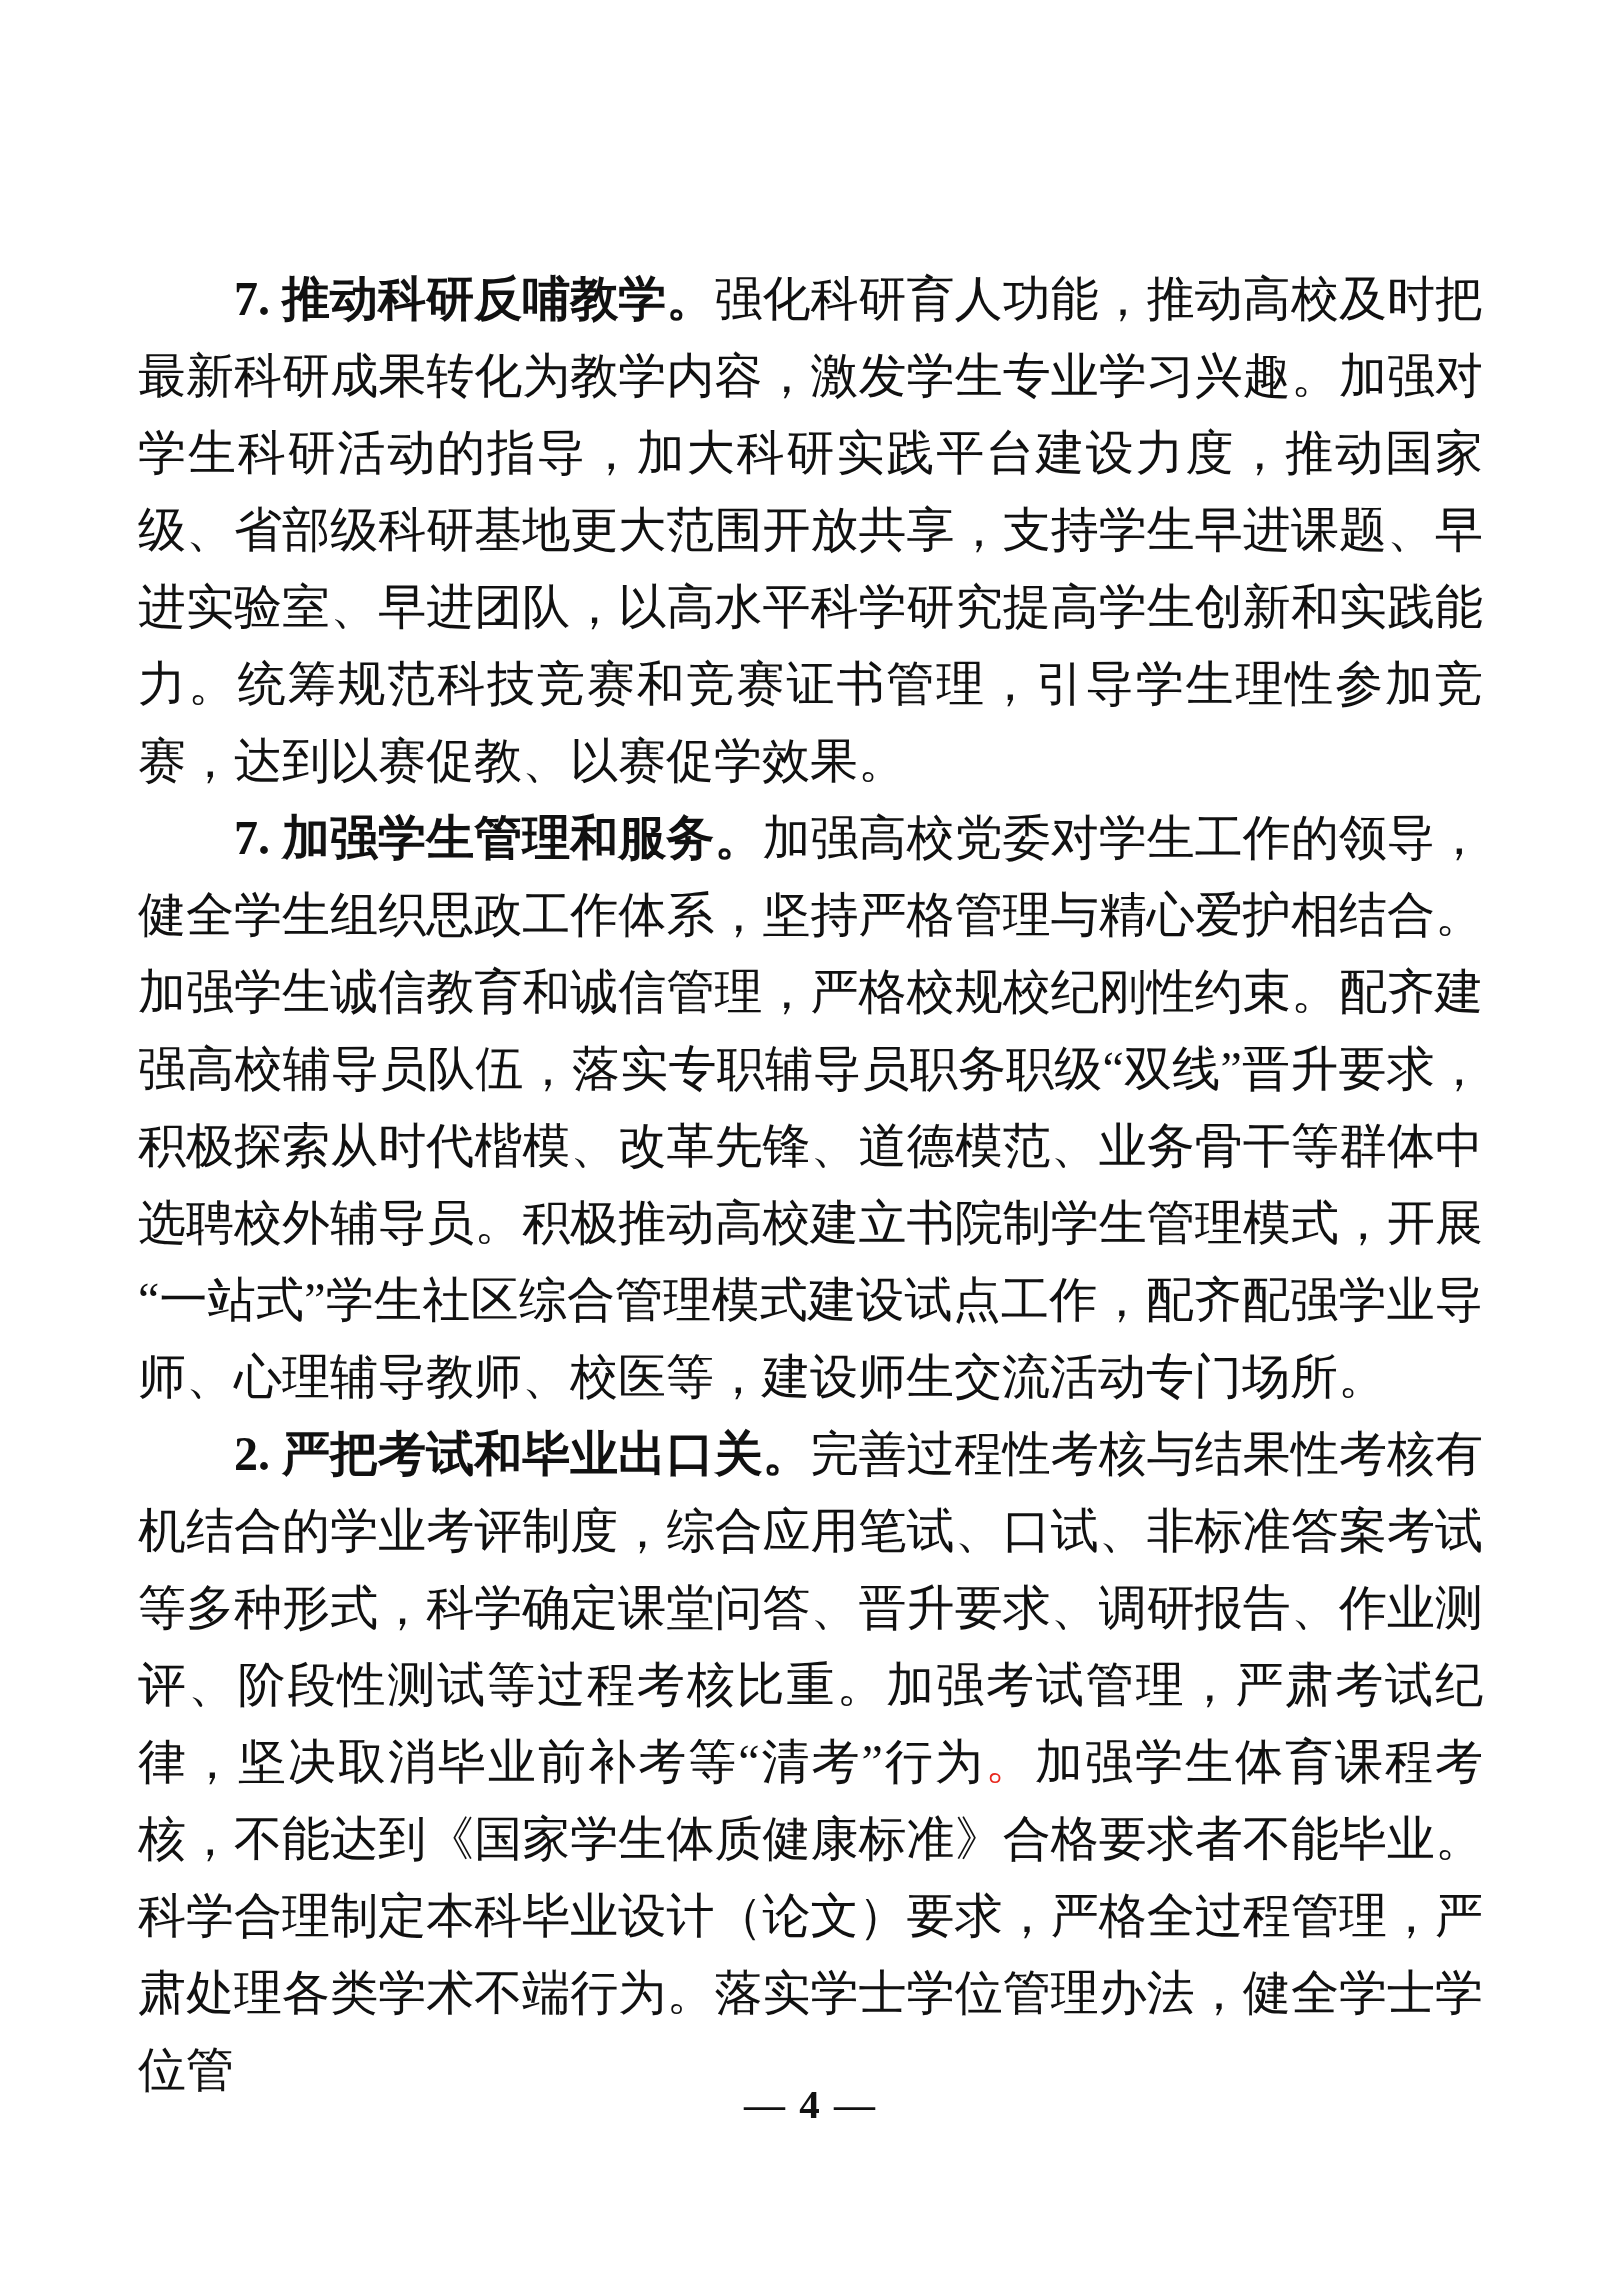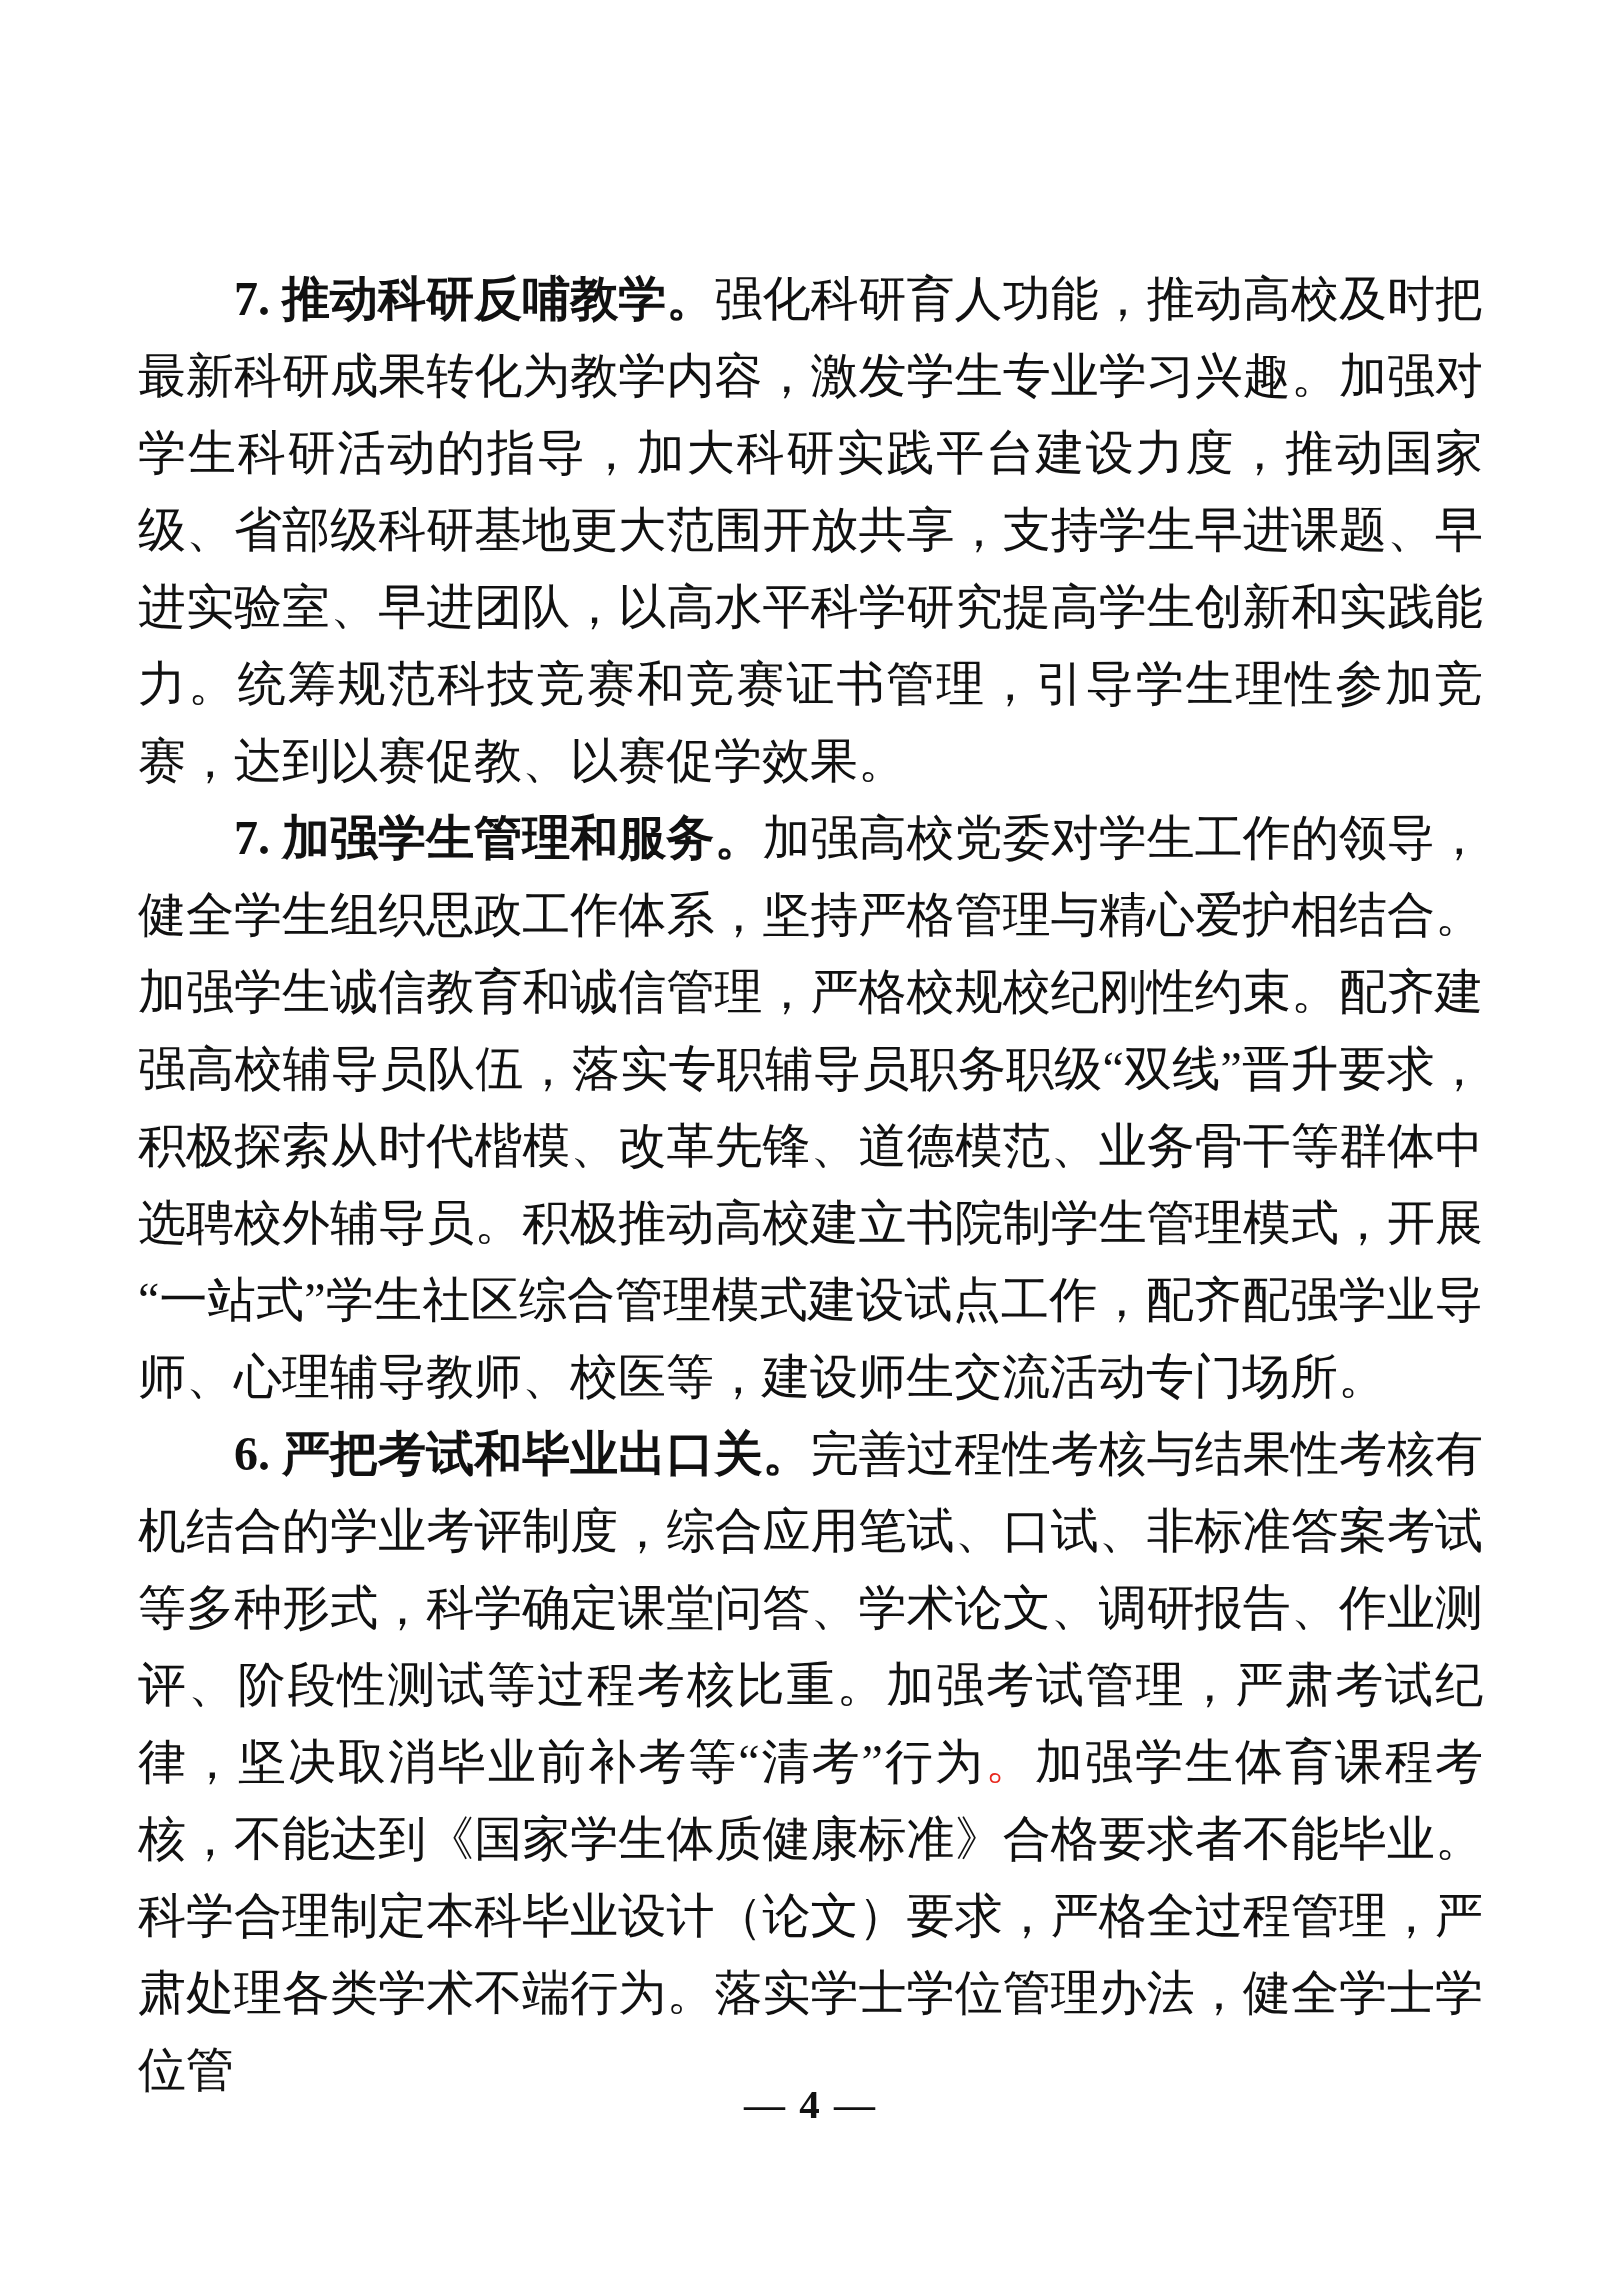--- a/index.html
+++ b/index.html
@@ -56,19 +56,19 @@
 </head>
 <body>
 
 <div class="page">
   <div class="content">
 
     <p class="para"><span class="head">7. 推动科研反哺教学。</span><span>强化科研育人功能，推动高校及时把最新科研成果转化为教学内容，激发学生专业学习兴趣。加强对学生科研活动的指导，加大科研实践平台建设力度，推动国家级、省部级科研基地更大范围开放共享，支持学生早进课题、早进实验室、早进团队，以高水平科学研究提高学生创新和实践能力。统筹规范科技竞赛和竞赛证书管理，引导学生理性参加竞赛，达到以赛促教、以赛促学效果。</span></p>
 
     <p class="para"><span class="head">7. 加强学生管理和服务。</span><span>加强高校党委对学生工作的领导，健全学生组织思政工作体系，坚持严格管理与精心爱护相结合。加强学生诚信教育和诚信管理，严格校规校纪刚性约束。配齐建强高校辅导员队伍，落实专职辅导员职务职级“双线”晋升要求，积极探索从时代楷模、改革先锋、道德模范、业务骨干等群体中选聘校外辅导员。积极推动高校建立书院制学生管理模式，开展“一站式”学生社区综合管理模式建设试点工作，配齐配强学业导师、心理辅导教师、校医等，建设师生交流活动专门场所。</span></p>
 
-    <p class="para"><span class="head">6. 严把考试和毕业出口关。</span><span>完善过程性考核与结果性考核有机结合的学业考评制度，综合应用笔试、口试、非标准答案考试等多种形式，科学确定课堂问答、学术论文、调研报告、作业测评、阶段性测试等过程考核比重。加强考试管理，严肃考试纪律，坚决取消毕业前补考等“清考”行为</span><span class="red">。</span><span>加强学生体育课程考核，不能达到《国家学生体质健康标准》合格要求者不能毕业。科学合理制定本科毕业设计（论文）要求，严格全过程管理，严肃处理各类学术不端行为。落实学士学位管理办法，健全学士学位管</span></p>
+    <p class="para"><span class="head">2. 严把考试和毕业出口关。</span><span>完善过程性考核与结果性考核有机结合的学业考评制度，综合应用笔试、口试、非标准答案考试等多种形式，科学确定课堂问答、晋升要求、调研报告、作业测评、阶段性测试等过程考核比重。加强考试管理，严肃考试纪律，坚决取消毕业前补考等“清考”行为</span><span class="red">。</span><span>加强学生体育课程考核，不能达到《国家学生体质健康标准》合格要求者不能毕业。科学合理制定本科毕业设计（论文）要求，严格全过程管理，严肃处理各类学术不端行为。落实学士学位管理办法，健全学士学位管</span></p>
 
   </div>
 
   <div class="footer"><span>— 4 —</span></div>
 </div>
 
 
 </body></html>

